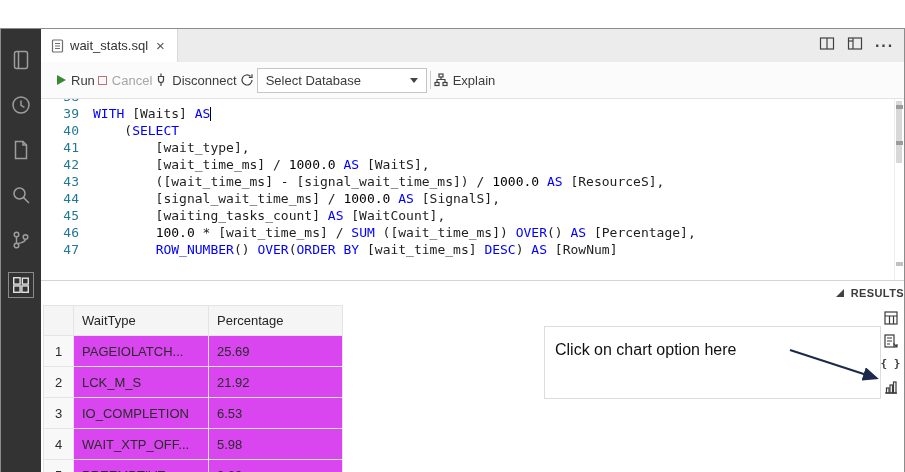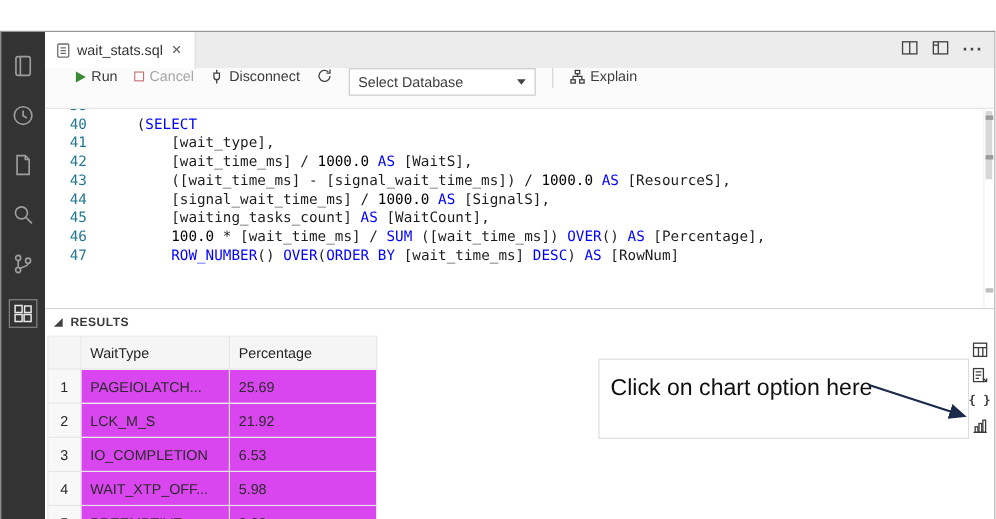--- a/index.html
+++ b/index.html
@@ -26,21 +26,21 @@
   .tab { background:#ffffff; display:flex; align-items:center; gap:6px; padding:0 10px;
          border-right:1px solid #d9d9d9; font-size:13px; color:#333; cursor:pointer; }
   .tab-close { font-size:15px; color:#555; padding:0 2px; line-height:1; }
   .tab-actions { margin-left:auto; display:flex; align-items:center; gap:12px; padding-right:10px;
                  color:#424242; }
   .tab-actions svg { stroke:#424242; fill:none; stroke-width:1.2; }
   .more-dots { font-size:16px; font-weight:bold; letter-spacing:1px; color:#424242; line-height:8px; }
 
   
   .toolbar { height:37px; background:#fbfbfb; border-bottom:1px solid #e3e3e3; display:flex;
-             align-items:flex-start; padding-left:28px; gap:15px; font-size:13px; color:#3c3c3c; flex:none; }
+             align-items:center; padding-left:16px; gap:3px; font-size:13px; color:#3c3c3c; flex:none; }
   .tb-btn { display:flex; align-items:center; gap:5px; cursor:pointer; white-space:nowrap; }
   .tb-btn svg { stroke:#424242; fill:none; stroke-width:1.2; }
   .tb-btn.disabled { color:#a6a6a6; }
   .run-triangle { width:0; height:0; border-left:9px solid #388a34;
                   border-top:5px solid transparent; border-bottom:5px solid transparent; }
   .cancel-square { width:9px; height:9px; border:1.5px solid #c47070; }
   .db-select { width:170px; height:25px; border:1px solid #c5c5c5; background:#fff; display:flex;
                align-items:center; justify-content:space-between; padding:0 8px; cursor:pointer; }
   .caret-down { width:0; height:0; border-top:5px solid #444;
                 border-left:4px solid transparent; border-right:4px solid transparent; }
@@ -60,21 +60,21 @@
   .editor-scrollbar { position:absolute; top:0; right:0; width:10px; height:100%;
                       border-left:1px solid #efefef; }
   .sb-thumb { position:absolute; top:2px; right:2px; width:6px; height:62px; background:#d8d8d8; }
   .ov-mark { position:absolute; right:1px; width:7px; height:4px; background:#9c9c9c; }
 
   
   .results-panel { height:219px; flex:none; border-top:1px solid #d4d4d4; display:flex;
                    flex-direction:column; background:#fff; }
   .results-header { height:24px; display:flex; align-items:center; gap:7px; padding-left:8px;
                     font-size:11px; font-weight:bold; color:#3c3c3c; letter-spacing:0.4px;
-                    cursor:pointer; flex:none; }
+                    cursor:pointer; flex:none;justify-content:flex-end; }
   .twistie { width:0; height:0; border-left:8px solid transparent; border-bottom:8px solid #424242; }
   .results-body { position:relative; flex:1; overflow:hidden; }
 
   table.grid { border-collapse:collapse; position:absolute; left:2px; top:0; font-size:13px;
                color:#2b2b2b; table-layout:fixed; }
   table.grid th, table.grid td { border:1px solid #e4e4e4; padding:0 8px; text-align:left;
                font-weight:normal; overflow:hidden; white-space:nowrap; }
   table.grid th { height:30px; background:#f5f5f5; color:#252525; }
   table.grid td { height:31px; background:#d946ef; }
   table.grid td.rownum { background:#f8f8f8; text-align:center; padding:0; }
@@ -83,21 +83,21 @@
   .result-actions { position:absolute; right:6px; top:5px; display:flex; flex-direction:column;
                     gap:8px; align-items:center; }
   .ra-icon { width:15px; height:15px; display:flex; align-items:center; justify-content:center;
              cursor:pointer; color:#3b3b3b; }
   .ra-icon svg { stroke:#3b3b3b; fill:none; stroke-width:1.2; }
   .json-glyph { font-family:"DejaVu Sans Mono", monospace; font-size:11px; font-weight:bold; }
 
   
   .annotation-box { position:absolute; left:503px; top:21px; width:337px; height:73px;
                     background:#ffffff; border:1px solid #dcdcdc; padding:14px 0 0 10px; }
-  .annotation-text { font-size:21px; color:#111; }
+  .annotation-text { font-size:16px; color:#111; }
   .annotation-arrow { position:absolute; left:503px; top:21px; width:360px; height:75px;
                       overflow:visible; pointer-events:none; }
 </style>
 </head>
 <body>
 
 <div class="window">
 
   <div class="activity-bar">
     <div class="ab-item">
@@ -208,20 +208,21 @@
             <rect x="9" y="9.5" width="4" height="3"></rect>
             <path d="M7 4v2.5M7 6.5H3v3M7 6.5h4v3"></path>
           </svg>
         <span>Explain</span>
       </div>
     </div>
 
     <div class="editor">
       <div class="code-wrap">
           <div class="code-line"><span class="line-num">38</span><span class="line-content"></span></div>
+          <div class="code-line"><span class="line-num">39</span><span class="line-content"><span class="tok-kw">WITH</span><span class="tok-pl"> [Waits] </span><span class="tok-kw">AS</span><span class="tok-cur"></span></span></div>
           <div class="code-line"><span class="line-num">40</span><span class="line-content"><span class="tok-pl">    (</span><span class="tok-kw">SELECT</span></span></div>
           <div class="code-line"><span class="line-num">41</span><span class="line-content"><span class="tok-pl">        [wait_type],</span></span></div>
           <div class="code-line"><span class="line-num">42</span><span class="line-content"><span class="tok-pl">        [wait_time_ms] / </span><span class="tok-num">1000.0</span><span class="tok-pl"> </span><span class="tok-kw">AS</span><span class="tok-pl"> [WaitS],</span></span></div>
           <div class="code-line"><span class="line-num">43</span><span class="line-content"><span class="tok-pl">        ([wait_time_ms] - [signal_wait_time_ms]) / </span><span class="tok-num">1000.0</span><span class="tok-pl"> </span><span class="tok-kw">AS</span><span class="tok-pl"> [ResourceS],</span></span></div>
           <div class="code-line"><span class="line-num">44</span><span class="line-content"><span class="tok-pl">        [signal_wait_time_ms] / </span><span class="tok-num">1000.0</span><span class="tok-pl"> </span><span class="tok-kw">AS</span><span class="tok-pl"> [SignalS],</span></span></div>
           <div class="code-line"><span class="line-num">45</span><span class="line-content"><span class="tok-pl">        [waiting_tasks_count] </span><span class="tok-kw">AS</span><span class="tok-pl"> [WaitCount],</span></span></div>
           <div class="code-line"><span class="line-num">46</span><span class="line-content"><span class="tok-pl">        </span><span class="tok-num">100.0</span><span class="tok-pl"> * [wait_time_ms] / </span><span class="tok-kw">SUM</span><span class="tok-pl"> ([wait_time_ms]) </span><span class="tok-kw">OVER</span><span class="tok-pl">() </span><span class="tok-kw">AS</span><span class="tok-pl"> [Percentage],</span></span></div>
           <div class="code-line"><span class="line-num">47</span><span class="line-content"><span class="tok-pl">        </span><span class="tok-kw">ROW_NUMBER</span><span class="tok-pl">() </span><span class="tok-kw">OVER</span><span class="tok-pl">(</span><span class="tok-kw">ORDER BY</span><span class="tok-pl"> [wait_time_ms] </span><span class="tok-kw">DESC</span><span class="tok-pl">) </span><span class="tok-kw">AS</span><span class="tok-pl"> [RowNum]</span></span></div>
         </div>
       <div class="editor-scrollbar">

